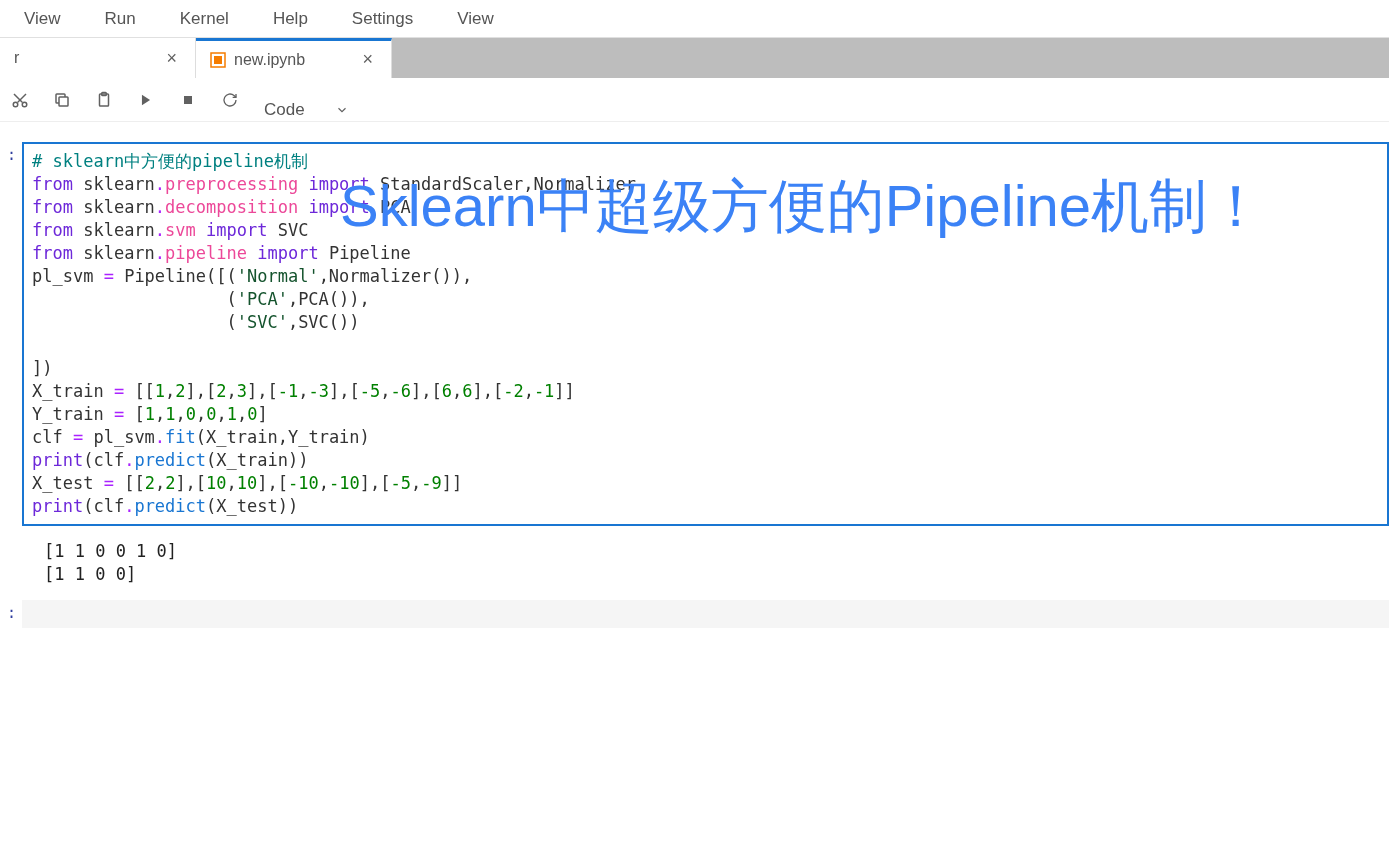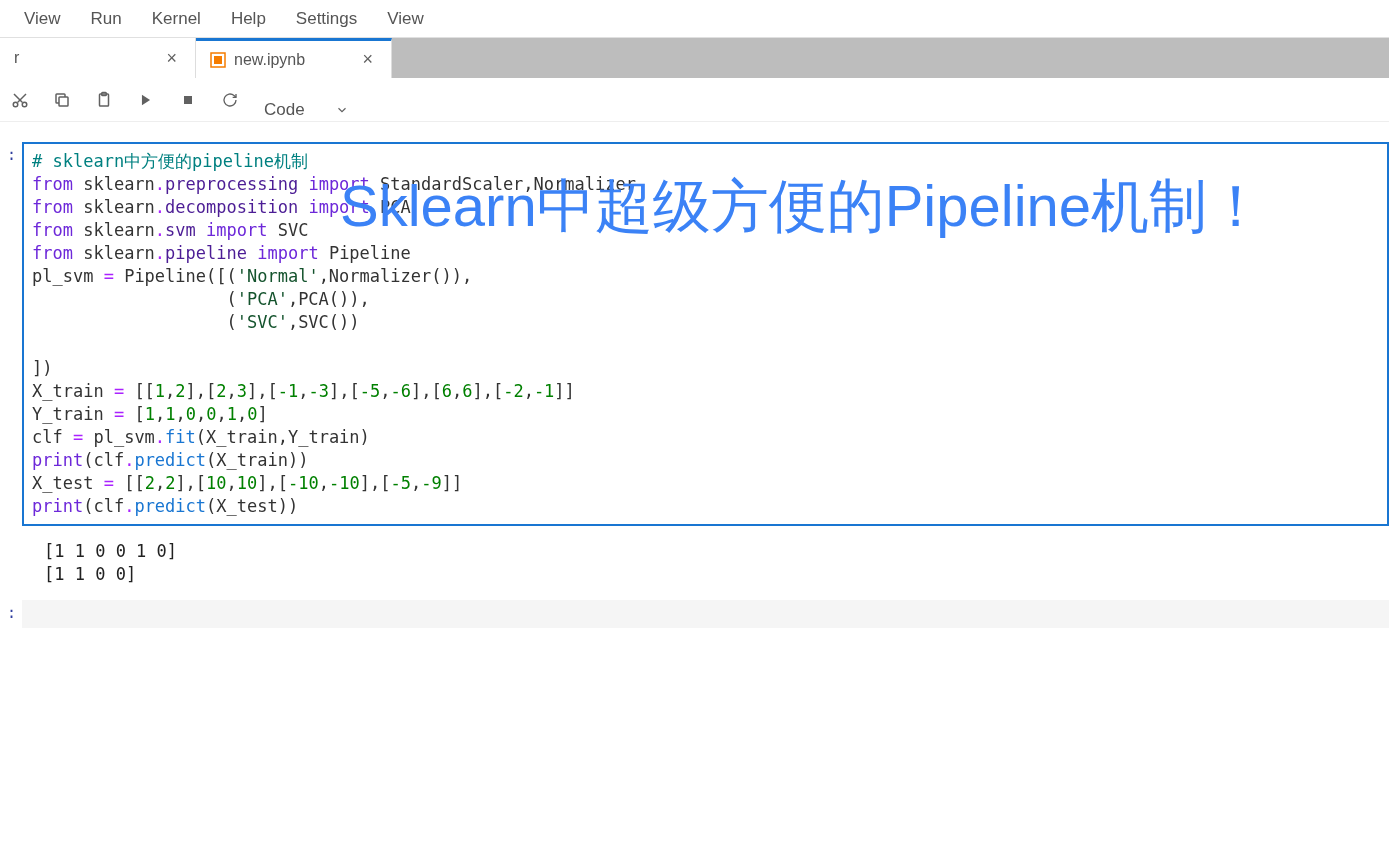--- a/index.html
+++ b/index.html
@@ -11,21 +11,21 @@
   width: 1389px;
   height: 868px;
   overflow: hidden;
 }
 .menubar {
   display: flex;
   padding: 4px 10px;
   border-bottom: 1px solid #e0e0e0;
   height: 38px;
   align-items: center;
-  gap: 2px;
+  gap: 16px;
 }
 .menubar-item {
   padding: 6px 14px;
   font-size: 17px;
   color: #555;
   cursor: pointer;
 }
 .tabbar {
   display: flex;
   background: #bdbdbd;
@@ -141,21 +141,21 @@
   color: #3b82f6;
   font-weight: 400;
   z-index: 10;
   pointer-events: none;
   white-space: nowrap;
 }
 
 
 .c-comment { color: #008080; }
 .c-keyword { color: #6d28d9; font-weight: normal; }
-.c-module  { color: #4c1d95; }
+.c-module  { color: #ec4899; }
 .c-func    { color: #1976d2; }
 .c-str     { color: #14532d; }
 .c-num     { color: #008000; }
 .c-op      { color: #aa22ff; }
 </style>
 </head>
 <body>
 
 <div class="menubar" id="menubar">
     <div class="menubar-item">View</div>

